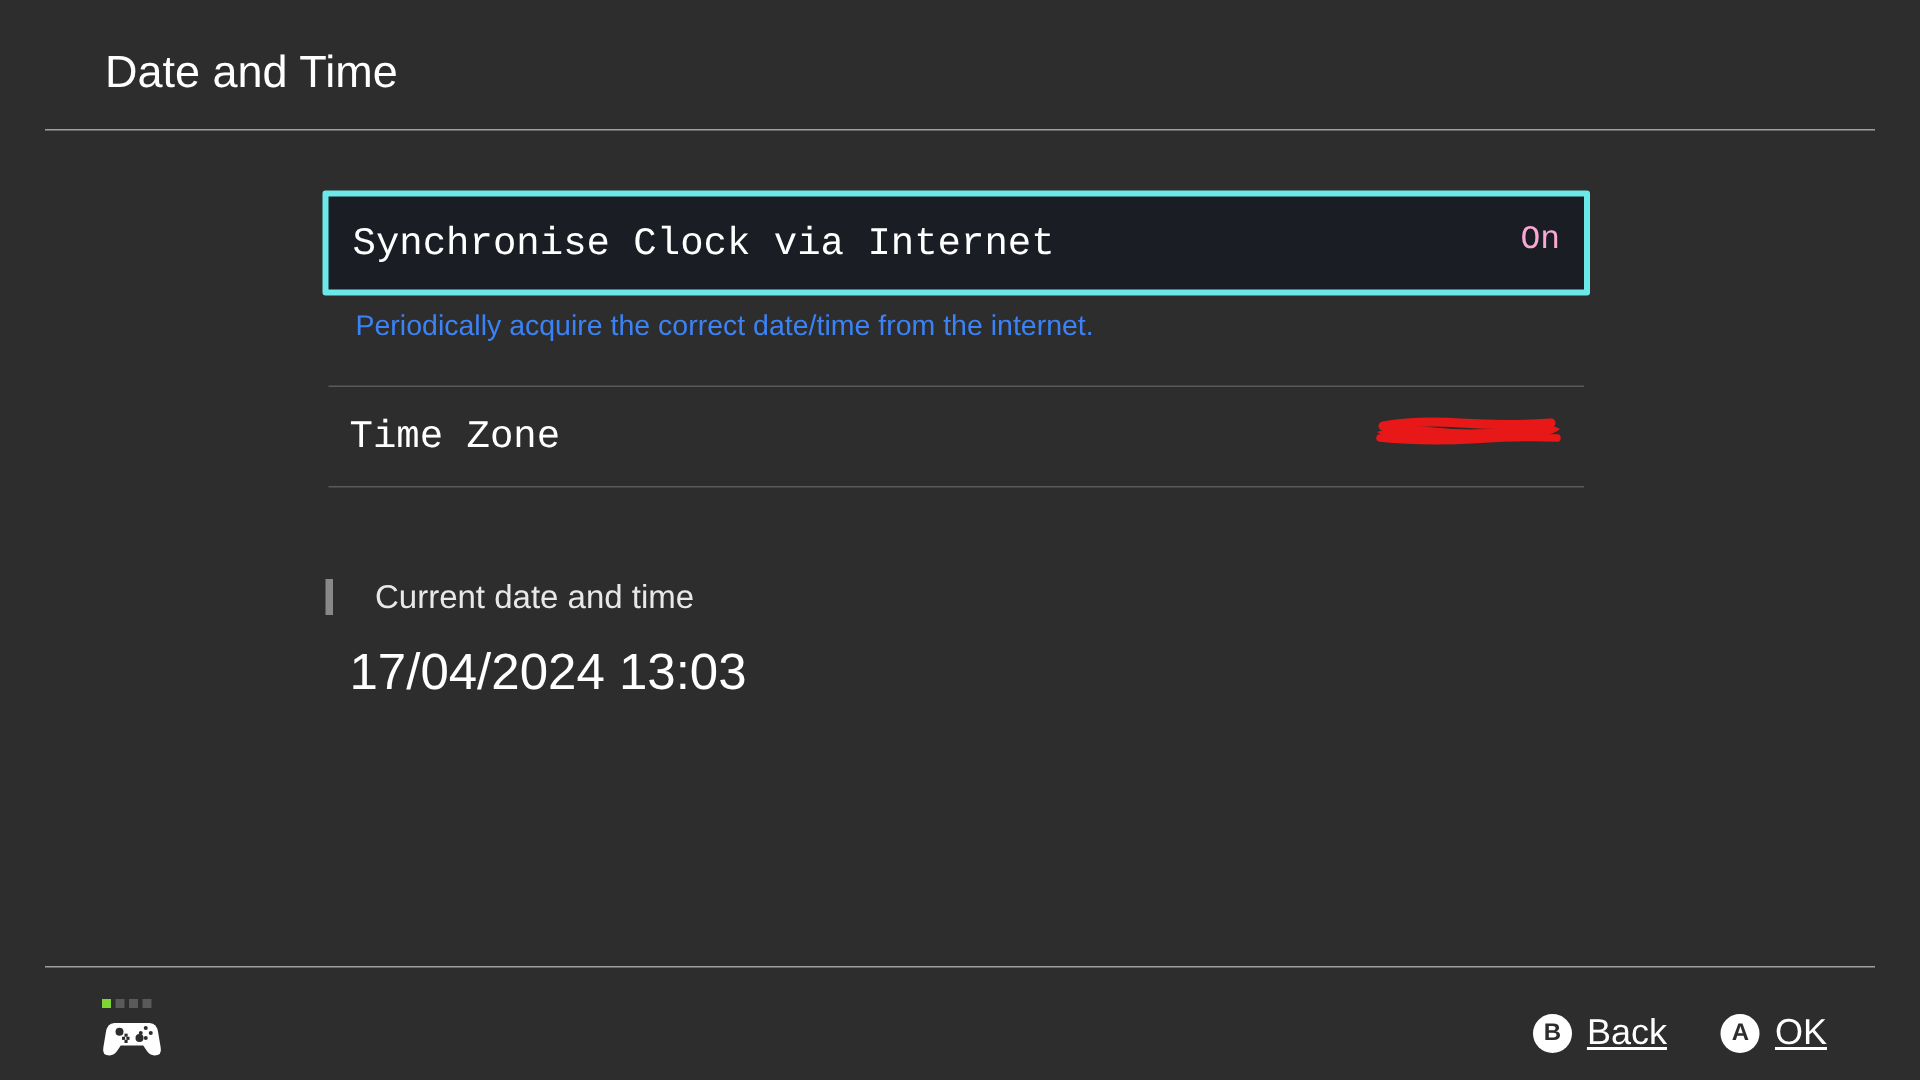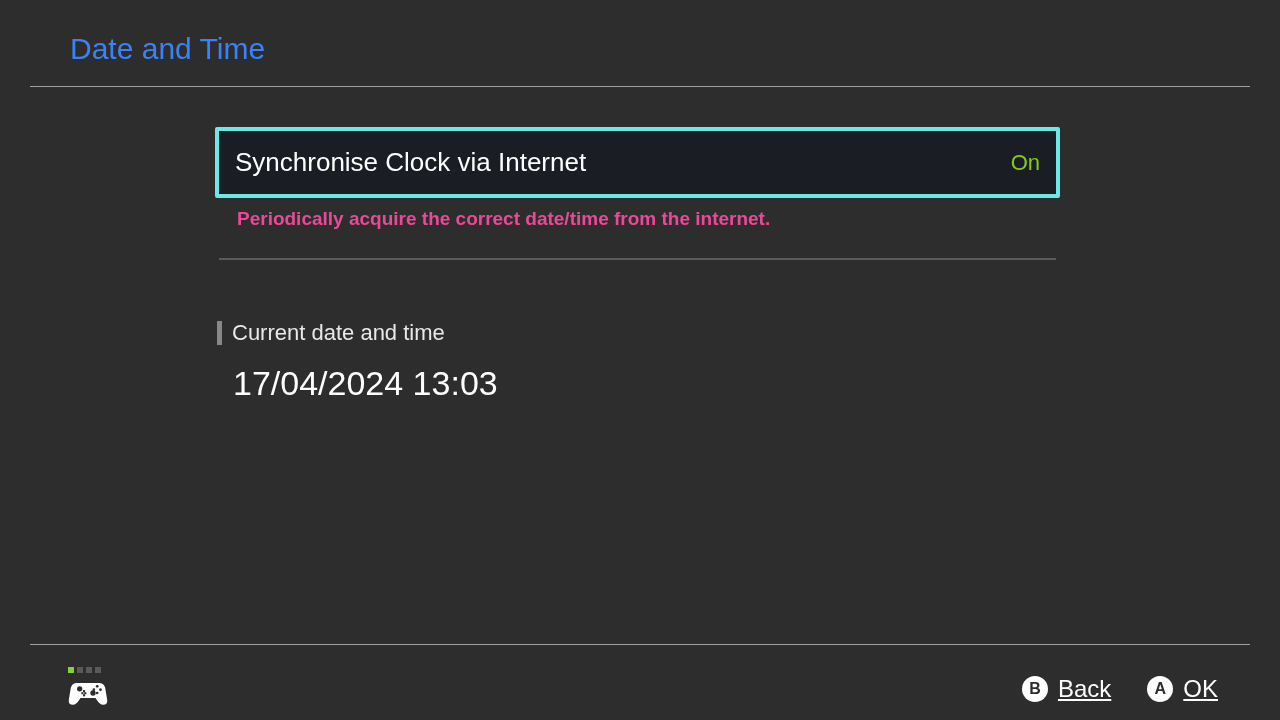--- a/index.html
+++ b/index.html
@@ -11,64 +11,64 @@
       color: #fff;
       overflow: hidden;
       position: relative;
     }
     .header {
       padding: 32px 0 20px 70px;
     }
     .page-title {
       font-size: 30px;
       font-weight: 400;
-      color: #3b82f6;
+      color: #ffffff;
     }
     .divider-top {
       height: 1px;
       background: #a0a0a0;
       margin: 0 30px;
     }
     .content {
       padding: 40px 0 0 0;
     }
     .settings-list {
       width: 845px;
       margin-left: 215px;
     }
     .setting-row {
       display: flex;
       justify-content: space-between;
-      align-items: center;
+      align-items: flex-start;
       padding: 18px 18px;
       position: relative;
+      font-family: Liberation Mono, monospace;
     }
     .setting-row.selected {
       border: 4px solid #6ce8e8;
       border-radius: 2px;
       background: #1a1d24;
       padding: 16px 16px;
     }
     .setting-label {
       font-size: 26px;
       font-weight: 400;
       color: #fff;
     }
     .setting-value {
       font-size: 22px;
       font-weight: 400;
     }
     .setting-value.on {
-      color: #84cc16;
+      color: #f9a8d4;
     }
     .setting-description {
       font-size: 19px;
-      color: #ec4899;
+      color: #3b82f6;
       padding: 10px 0 0 22px;
-      font-weight: bold;
     }
     .row-divider {
       height: 1px;
       background: #5a5a5a;
       margin: 28px 4px 0 4px;
     }
     .row-divider2 {
       height: 1px;
       background: #5a5a5a;
       margin: 0 4px;
@@ -80,21 +80,21 @@
     }
     .redacted svg {
       position: absolute;
       top: -4px;
       right: -2px;
     }
     .section-header {
       display: flex;
       align-items: center;
       margin: 60px 0 0 2px;
-      gap: 10px;
+      gap: 28px;
     }
     .section-bar {
       width: 5px;
       height: 24px;
       background: #888;
     }
     .section-title {
       font-size: 22px;
       font-weight: 400;
       color: #e8e8e8;
@@ -183,20 +183,30 @@
   <div class="settings-list">
 
     <div class="setting-row selected">
       <span class="setting-label">Synchronise Clock via Internet</span>
       <span class="setting-value on">On</span>
     </div>
     <div class="setting-description">Periodically acquire the correct date/time from the internet.</div>
 
     <div class="row-divider"></div>
 
+    <div class="setting-row">
+      <span class="setting-label">Time Zone</span>
+      <span class="redacted">
+        <svg width="130" height="30" viewBox="0 0 130 30">
+          <path d="M 4 16 Q 20 10, 42 13 Q 70 16, 98 12 Q 118 9, 126 14 Q 120 20, 95 19 Q 65 22, 35 20 Q 12 22, 4 16 Z" fill="#e81818"></path>
+          <path d="M 8 12 Q 30 8, 60 10 Q 90 12, 120 10" stroke="#e81818" stroke-width="6" fill="none" stroke-linecap="round"></path>
+          <path d="M 6 20 Q 35 23, 70 21 Q 100 19, 124 20" stroke="#e81818" stroke-width="5" fill="none" stroke-linecap="round"></path>
+        </svg>
+      </span>
+    </div>
     <div class="row-divider2"></div>
 
     <div class="section-header">
       <div class="section-bar"></div>
       <span class="section-title">Current date and time</span>
     </div>
     <div class="datetime-value">17/04/2024 13:03</div>
 
   </div>
 </div>

